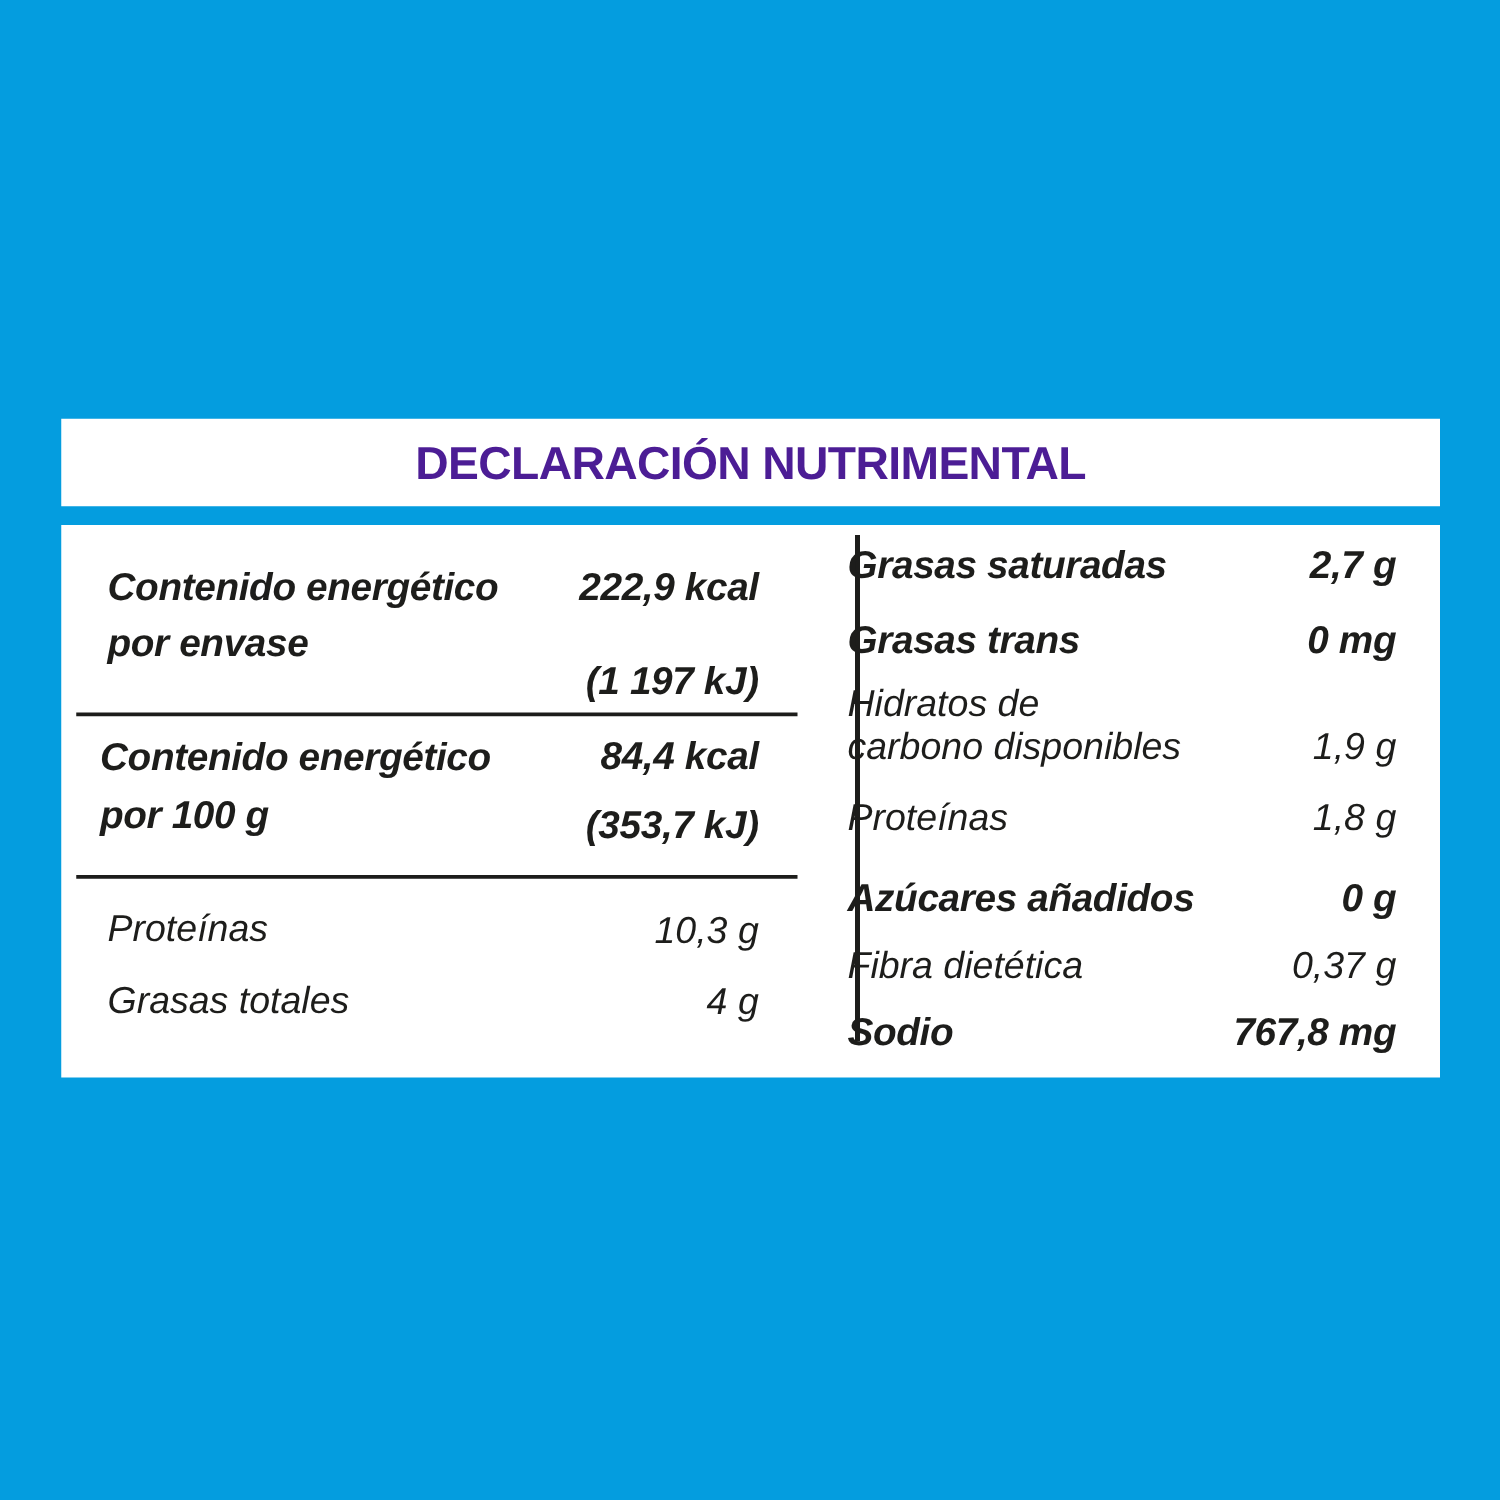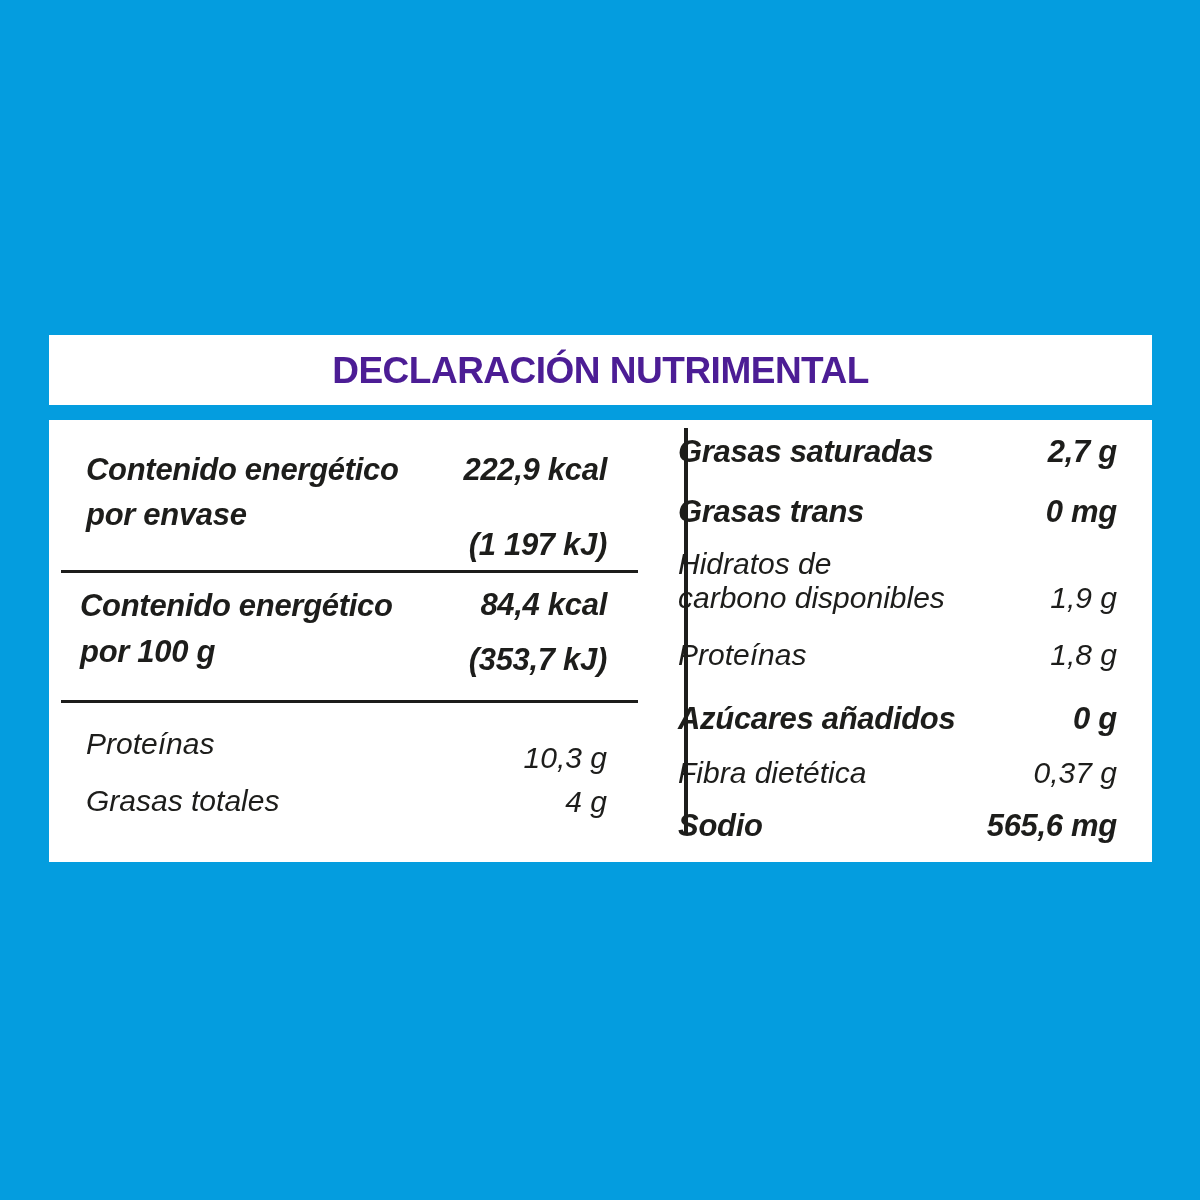--- a/index.html
+++ b/index.html
@@ -84,21 +84,21 @@
   
   .ll1a { left: 37px;  top: 30px; }
   .ll1b { left: 37px;  top: 75px; }
   .lv1a { right: 545px; top: 30px; }
   .lv1b { right: 545px; top: 105px; margin-left: 18px; }
   .ll2a { left: 31px;  top: 166px; }
   .ll2b { left: 31px;  top: 212px; }
   .lv2a { right: 545px; top: 165px; }
   .lv2b { right: 545px; top: 220px; }
   .lr1l { left: 37px;  top: 304px; }
-  .lr1v { right: 545px; top: 318px; }
+  .lr1v { right: 545px; top: 305px; }
   .lr2l { left: 37px;  top: 361px; }
   .lr2v { right: 545px; top: 362px; text-align: center; }
 
   
   .rr1l { left: 629px; top: 12px; }
   .rr1v { right: 35px; top: 12px; }
   .rr2l { left: 629px; top: 72px; }
   .rr2v { right: 35px; top: 72px; }
   .rr3a { left: 629px; top: 126px; line-height: 36px; height: 36px; }
   .rr3b { left: 629px; top: 158px; text-align: right; }
@@ -157,16 +157,16 @@
     <span class="abs-line r rr4l">Proteínas</span>
     <span class="abs-line r ra rr4v">1,8 g</span>
 
     <span class="abs-line b rr5l">Azúcares añadidos</span>
     <span class="abs-line b ra rr5v">0 g</span>
 
     <span class="abs-line r rr6l">Fibra dietética</span>
     <span class="abs-line r ra rr6v">0,37 g</span>
 
     <span class="abs-line b rr7l">Sodio</span>
-    <span class="abs-line b ra rr7v">565,6 mg</span>
+    <span class="abs-line b ra rr7v">767,8 mg</span>
 
   </div>
 </div>
 
 </body></html>

